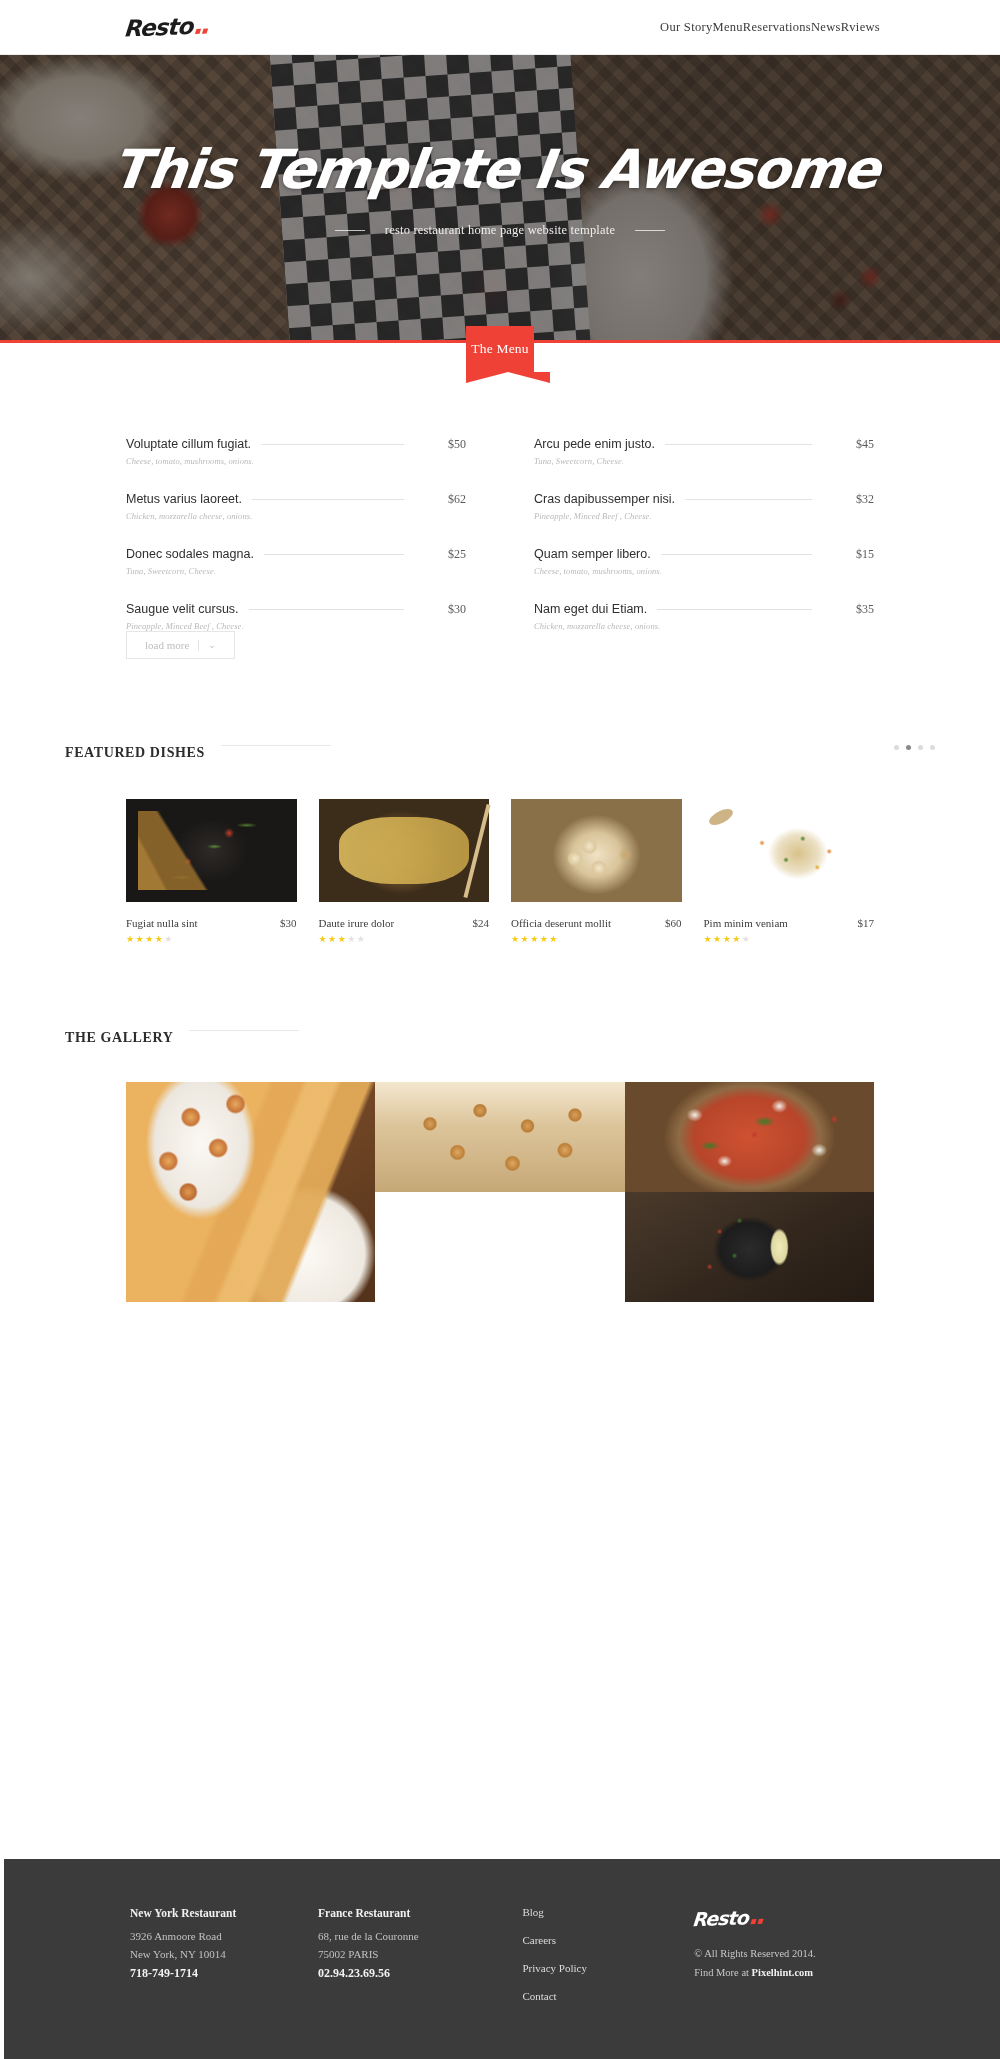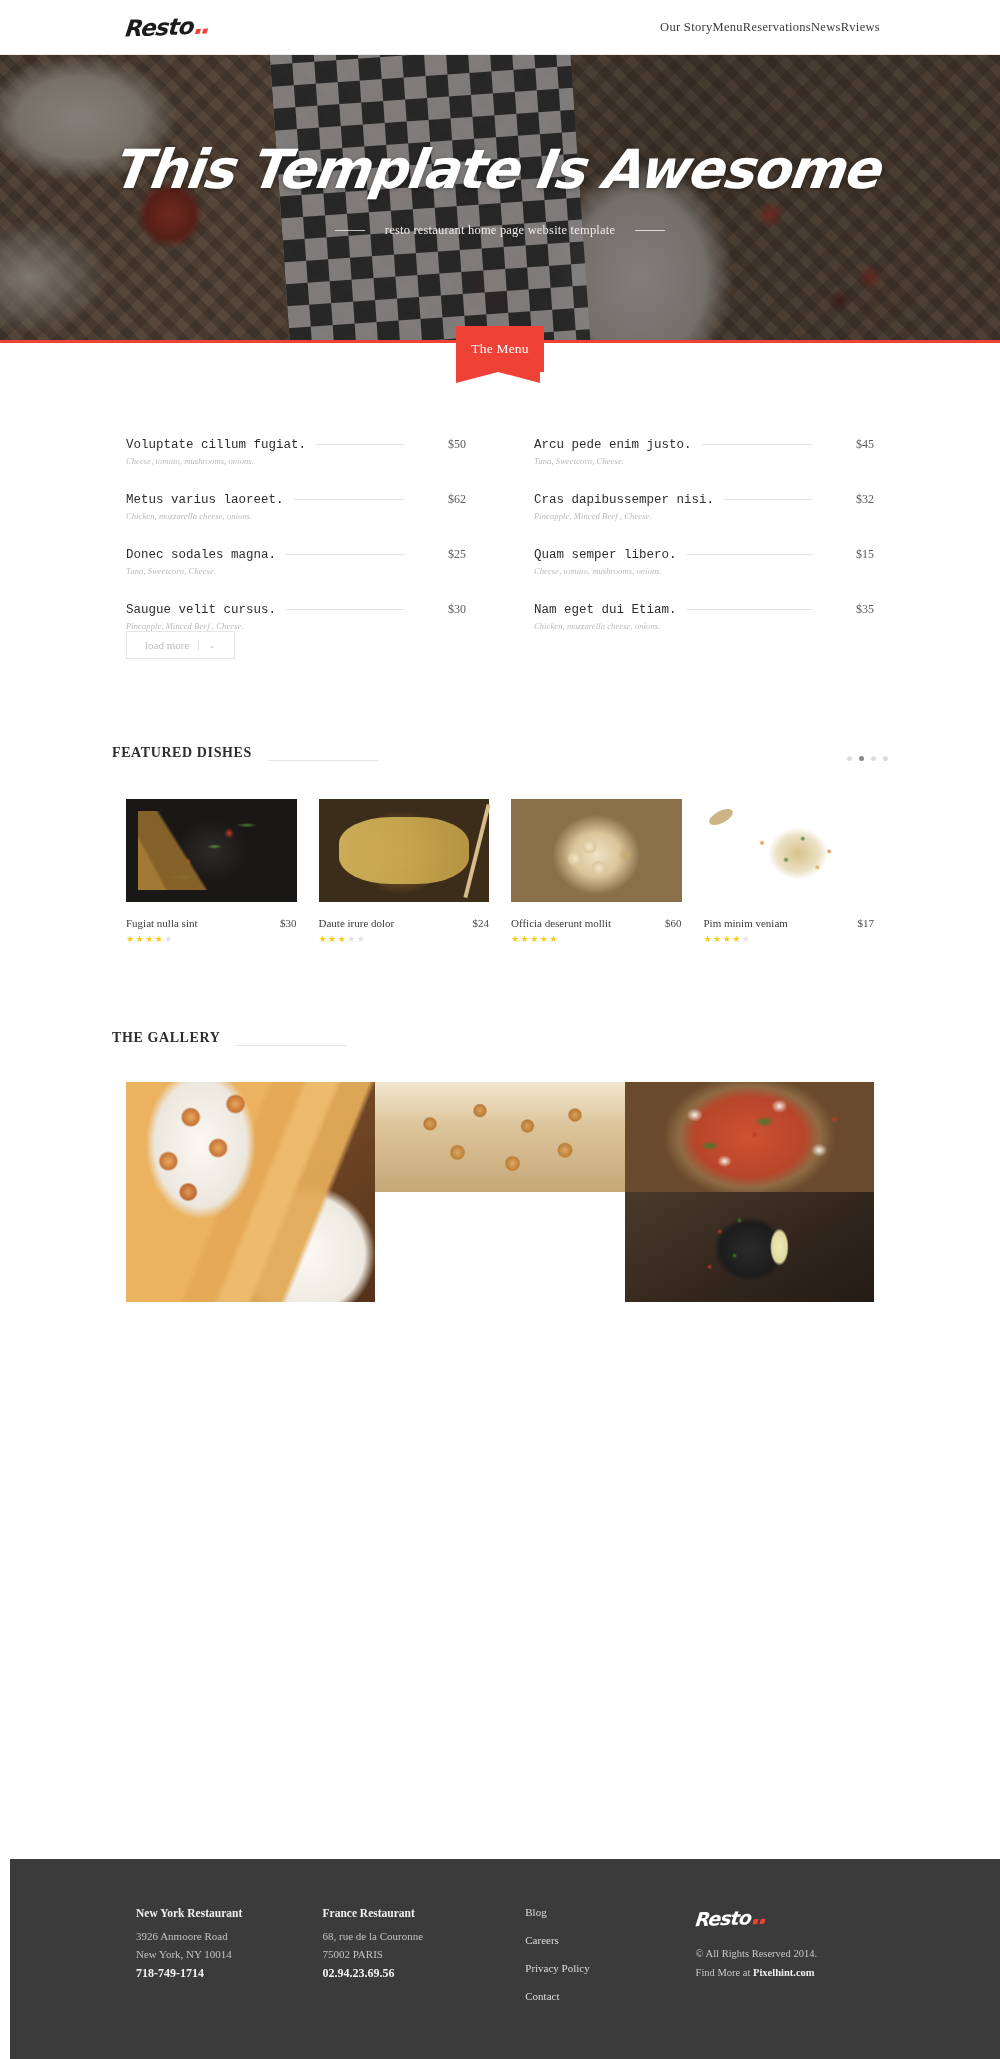--- a/index.html
+++ b/index.html
@@ -147,21 +147,21 @@
   
   .ribbon-wrap {
     position: relative;
     height: 46px;
   }
   .ribbon {
     position: absolute;
     left: 50%;
     transform: translateX(-50%);
     top: -17px;
-    width: 88px;
+    width: 68px;
     height: 46px;
     background: #ef4136;
     display: flex;
     align-items: center;
     justify-content: center;
   }
   .ribbon::after {
     content: "";
     position: absolute;
     bottom: -11px;
@@ -192,21 +192,21 @@
     column-gap: 68px;
     row-gap: 20px;
   }
   .menu-item { padding-top: 6px; }
   .menu-row {
     display: flex;
     align-items: baseline;
     gap: 10px;
   }
   .menu-name {
-    font-family: Liberation Mono, monospace;
+    font-family: Liberation Sans, sans-serif;
     font-size: 12.5px;
     color: #2e2e2e;
     white-space: nowrap;
   }
   .menu-dots {
     flex: 1;
     height: 1px;
     background: #e2e2e2;
     position: relative;
     top: -3px;
@@ -253,22 +253,22 @@
   }
   .loadmore-caret {
     font-family: "DejaVu Sans", sans-serif;
     font-size: 9px;
     color: #c5c5c5;
   }
 
   
   .sec-head {
     display: flex;
-    align-items: flex-end;
-    padding: 0 112px;
+    align-items: flex-start;
+    padding: 0 65px;
     gap: 16px;
   }
   .sec-title {
     font-family: "Liberation Serif", serif;
     font-size: 14px;
     font-weight: bold;
     color: #2d2d2d;
     letter-spacing: 0.6px;
     white-space: nowrap;
   }
@@ -473,21 +473,21 @@
       radial-gradient(circle 4px at 44% 58%, #3f7a2a 0%, rgba(63,122,42,0) 72%),
       radial-gradient(circle 4px at 34% 68%, #c0392b 0%, rgba(192,57,43,0) 72%),
       radial-gradient(circle 4px at 46% 26%, #3f7a2a 0%, rgba(63,122,42,0) 72%),
       radial-gradient(ellipse 42px 38px at 50% 52%, #2b2b2b 0%, #1c1c1c 70%, rgba(28,28,28,0) 86%),
       linear-gradient(150deg, #4a3a2c 0%, #33271d 55%, #241b14 100%);
   }
 
   
   .footer {
     position: absolute;
-    left: 10px; right: 0; bottom: 0;
+    left: 4px; right: 0; bottom: 0;
     height: 200px;
     background: #3b3b3b;
     padding: 48px 126px 0 126px;
     display: grid;
     grid-template-columns: 1.15fr 1.25fr 1.05fr 1.1fr;
   }
   .f-title {
     font-family: "Liberation Serif", serif;
     font-size: 11.5px;
     font-weight: bold;

